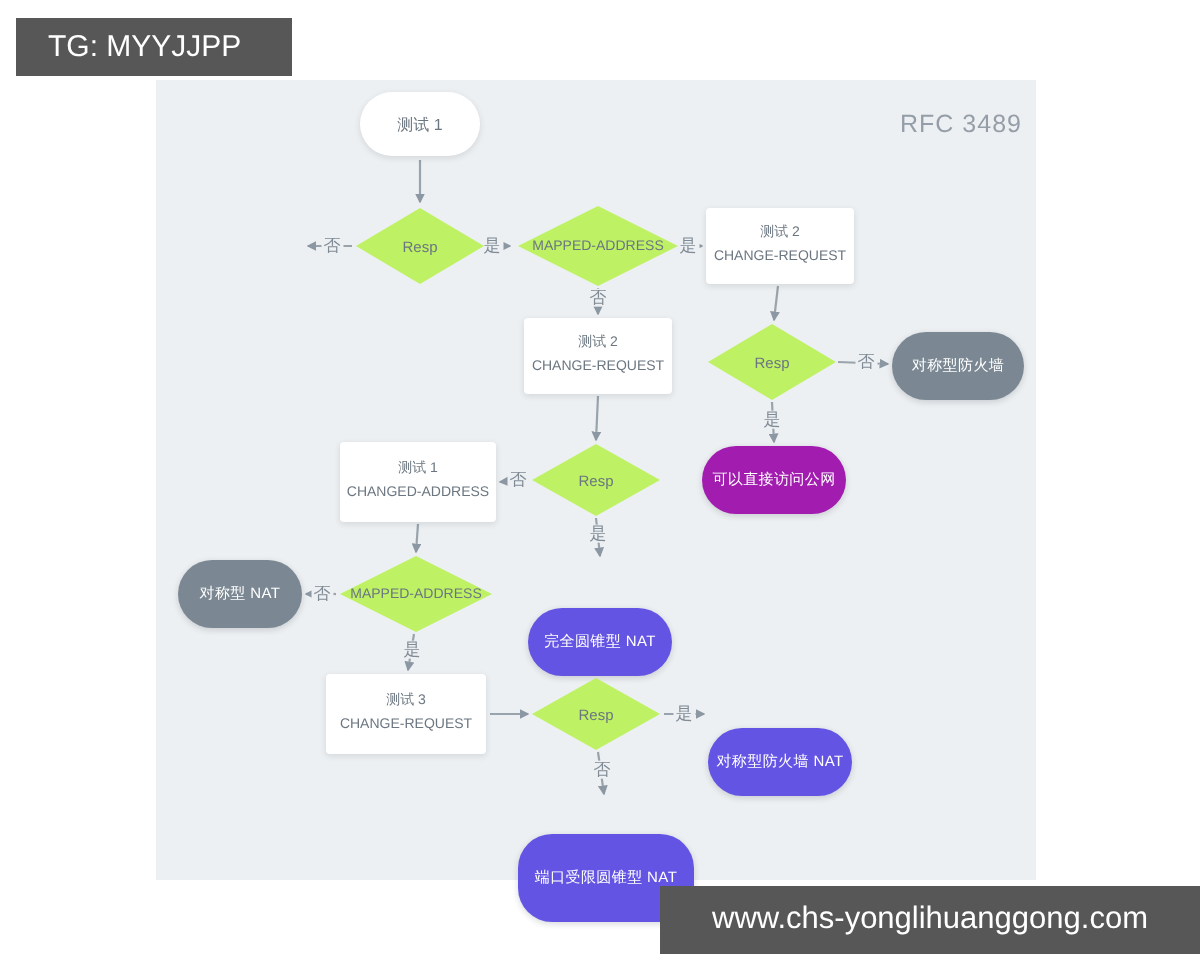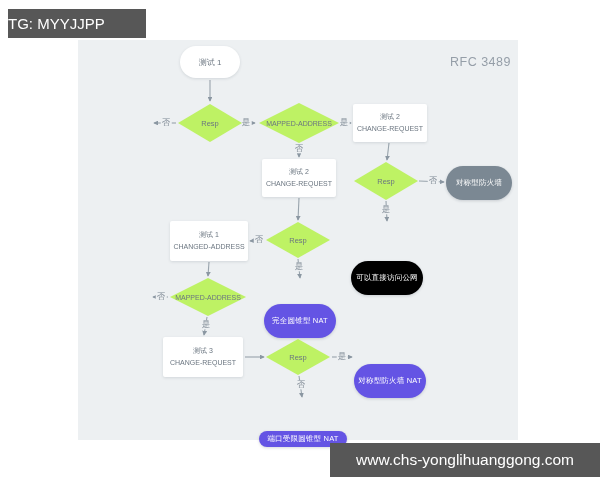--- a/index.html
+++ b/index.html
@@ -12,27 +12,27 @@
   .stadium{background:#ffffff;border-radius:17px;color:#6b7680;font-size:8px;
            box-shadow:0 1px 3px rgba(31,45,61,.13);}
   .rect{background:#ffffff;border-radius:2px;color:#6b7680;font-size:7px;line-height:1.65;
         box-shadow:0 1px 3px rgba(31,45,61,.13);}
   .diamond{background:#bef264;color:#6b7680;font-size:7px;
            clip-path:polygon(50% 0,100% 50%,50% 100%,0 50%);
            filter:drop-shadow(0 1px 2px rgba(31,45,61,.10));}
   .pill{border-radius:17px;color:#ffffff;font-size:7.5px;letter-spacing:.2px;
         box-shadow:0 1px 3px rgba(31,45,61,.18);}
   .pill-gray{background:#7b8893;}
-  .pill-teal{background:#000000;margin-top:38px;}
+  .pill-teal{background:#a21caf;}
   .pill-purple{background:#6454e4;margin-top:24px;}
   .edge-label{position:absolute;transform:translate(-50%,-50%);font-size:8.5px;color:#808b96;
               background:#edf0f2;padding:0 1px;line-height:1.1;}
   .rfc{position:absolute;left:450px;top:55px;font-size:12.5px;color:#959ea8;letter-spacing:.5px;}
   .wm{position:absolute;background:#575757;color:#ffffff;display:flex;align-items:center;}
-  #wm-tg{left:8px;top:9px;width:138px;height:29px;font-size:15px;padding-left:0;box-sizing:border-box;}
+  #wm-tg{left:8px;top:9px;width:138px;height:29px;font-size:15px;padding-left:16px;box-sizing:border-box;}
   #wm-url{left:330px;top:443px;width:270px;height:34px;font-size:15.5px;justify-content:center;}
 </style>
 </head>
 <body>
 
 <div id="stage">
 
   <div id="canvas"></div>
 
   <svg id="wires" viewBox="0 0 600 480">
@@ -102,30 +102,31 @@
 
   <div class="node rect" style="left:209px;top:241px;width:78px;height:40px;">
     <span>测试 1</span>
     <span>CHANGED-ADDRESS</span>
   </div>
 
   <div class="node pill pill-purple" style="left:300px;top:297px;width:72px;height:34px;">完全圆锥型 NAT</div>
 
   <div class="node diamond" style="left:208px;top:297px;width:76px;height:38px;">MAPPED-ADDRESS</div>
 
+  <div class="node pill pill-gray" style="left:120px;top:297px;width:62px;height:34px;">对称型 NAT</div>
 
   <div class="node rect" style="left:203px;top:357px;width:80px;height:40px;">
     <span>测试 3</span>
     <span>CHANGE-REQUEST</span>
   </div>
 
   <div class="node diamond" style="left:298px;top:357px;width:64px;height:36px;font-size:7.5px;">Resp</div>
 
   <div class="node pill pill-purple" style="left:390px;top:357px;width:72px;height:34px;">对称型防火墙 NAT</div>
 
-  <div class="node pill pill-purple" style="left:303px;top:415px;width:88px;height:16px;">端口受限圆锥型 NAT</div>
+  <div class="node pill pill-purple" style="left:303px;top:415px;width:88px;height:44px;">端口受限圆锥型 NAT</div>
 
   <div class="rfc">RFC 3489</div>
 
   <div id="wm-tg" class="wm">TG: MYYJJPP</div>
   <div id="wm-url" class="wm">www.chs-yonglihuanggong.com</div>
 
 </div>
 
 </body></html>

